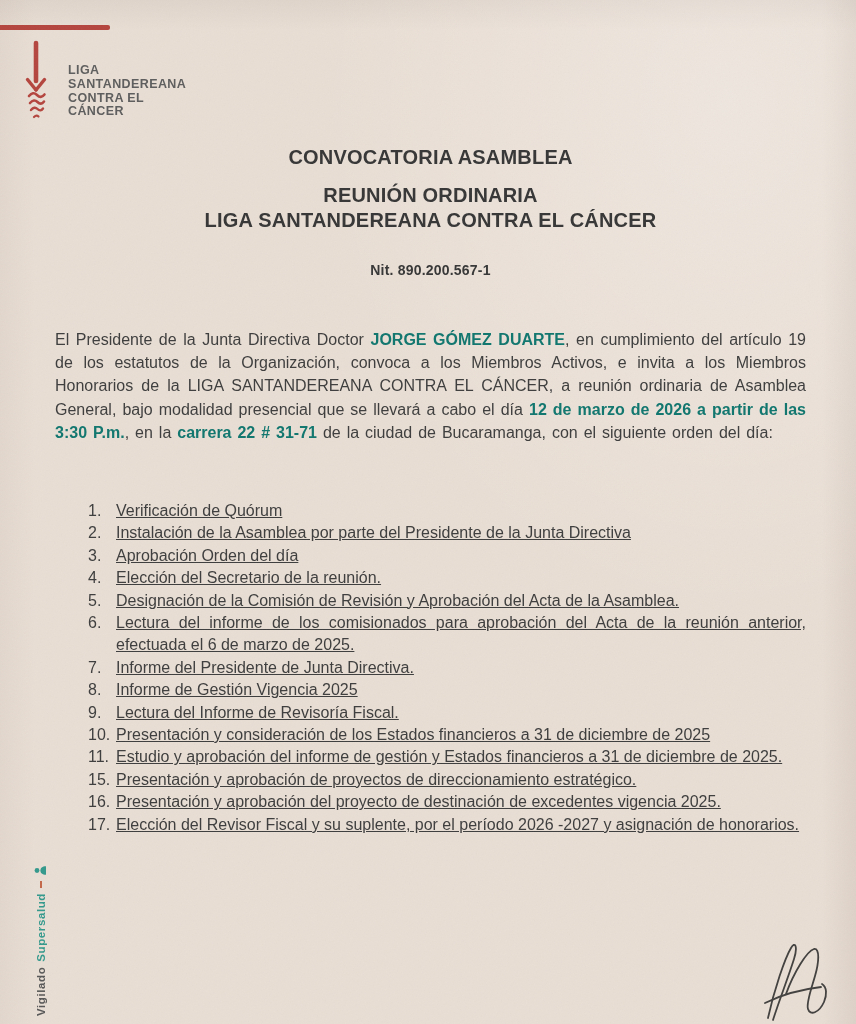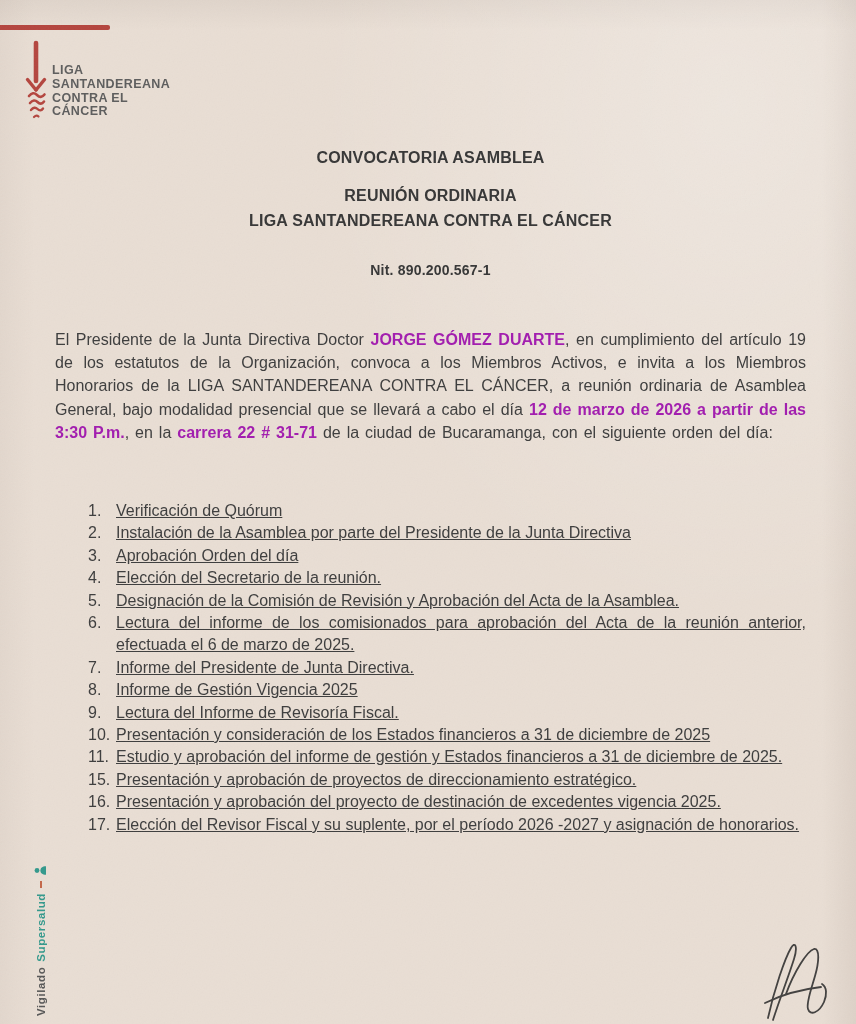--- a/index.html
+++ b/index.html
@@ -14,32 +14,32 @@
     background:
       radial-gradient(ellipse at 85% 10%, rgba(255,255,255,.25), rgba(255,255,255,0) 40%),
       linear-gradient(to right, rgba(120,100,90,.06), rgba(120,100,90,0) 4%, rgba(120,100,90,0) 96%, rgba(120,100,90,.10)),
       linear-gradient(to bottom, rgba(110,100,95,.08), rgba(110,100,95,0) 3%);
   }
   .noise{position:absolute;inset:0;width:100%;height:100%;pointer-events:none;opacity:.5;}
   .red-line{position:absolute;left:0;top:25px;width:110px;height:5px;background:#b4453e;border-radius:0 2px 2px 0;}
   .logo{position:absolute;left:24px;top:40px;width:180px;height:90px;}
   .logo svg{position:absolute;left:0;top:0;}
   .logo-text{
-    position:absolute;left:28px;top:24px;
+    position:absolute;left:44px;top:24px;
     font-size:12.5px;line-height:13.8px;font-weight:700;letter-spacing:.4px;
     color:#5d5d5d;
   }
   .content{position:absolute;left:55px;top:0;width:751px;}
-  .title{position:absolute;left:0;width:100%;text-align:center;font-weight:700;font-size:16px;line-height:17px;color:#363636;letter-spacing:.2px;}
+  .title{position:absolute;left:0;width:100%;text-align:center;font-weight:700;font-size:20px;line-height:17px;color:#363636;letter-spacing:.2px;}
   .t1{top:149px}.t2{top:187px}.t3{top:212px}.t4{top:262px;font-size:14px}
   .intro{
     position:absolute;left:0;top:328px;width:751px;margin:0;
     font-size:16px;line-height:23.2px;text-align:justify;word-spacing:1.5px;color:#3d3d3d;
   }
-  .intro .b{font-weight:700;color:#a21caf;}
+  .intro .b{font-weight:700;color:#0f766e;}
   .agenda{
     position:absolute;left:33px;top:500px;width:718px;margin:0;padding:0;list-style:none;
     font-size:16px;line-height:22.4px;color:#3d3d3d;
   }
   .agenda li{display:flex;}
   .agenda .num{flex:0 0 28px;text-align:left;}
   .agenda .txt{flex:1;text-align:justify;text-decoration:underline;}
   .vigilado{
     position:absolute;left:34px;top:1016px;transform:rotate(-90deg);transform-origin:0 0;
     white-space:nowrap;font-size:11.5px;font-weight:700;letter-spacing:.6px;

